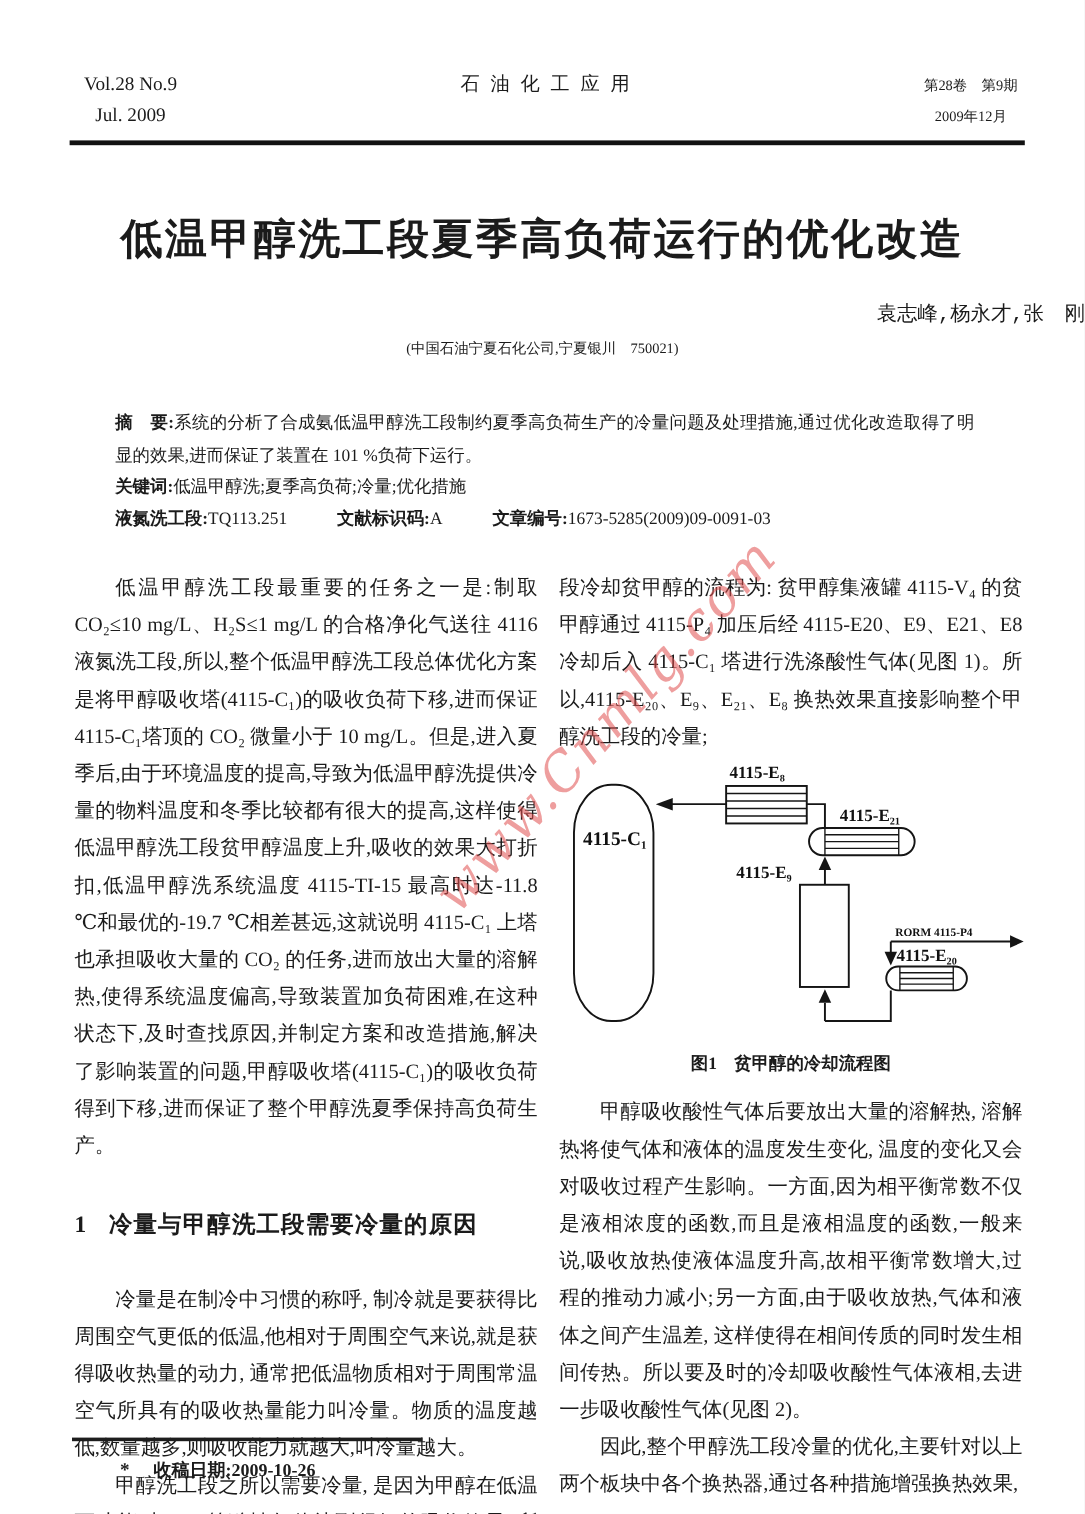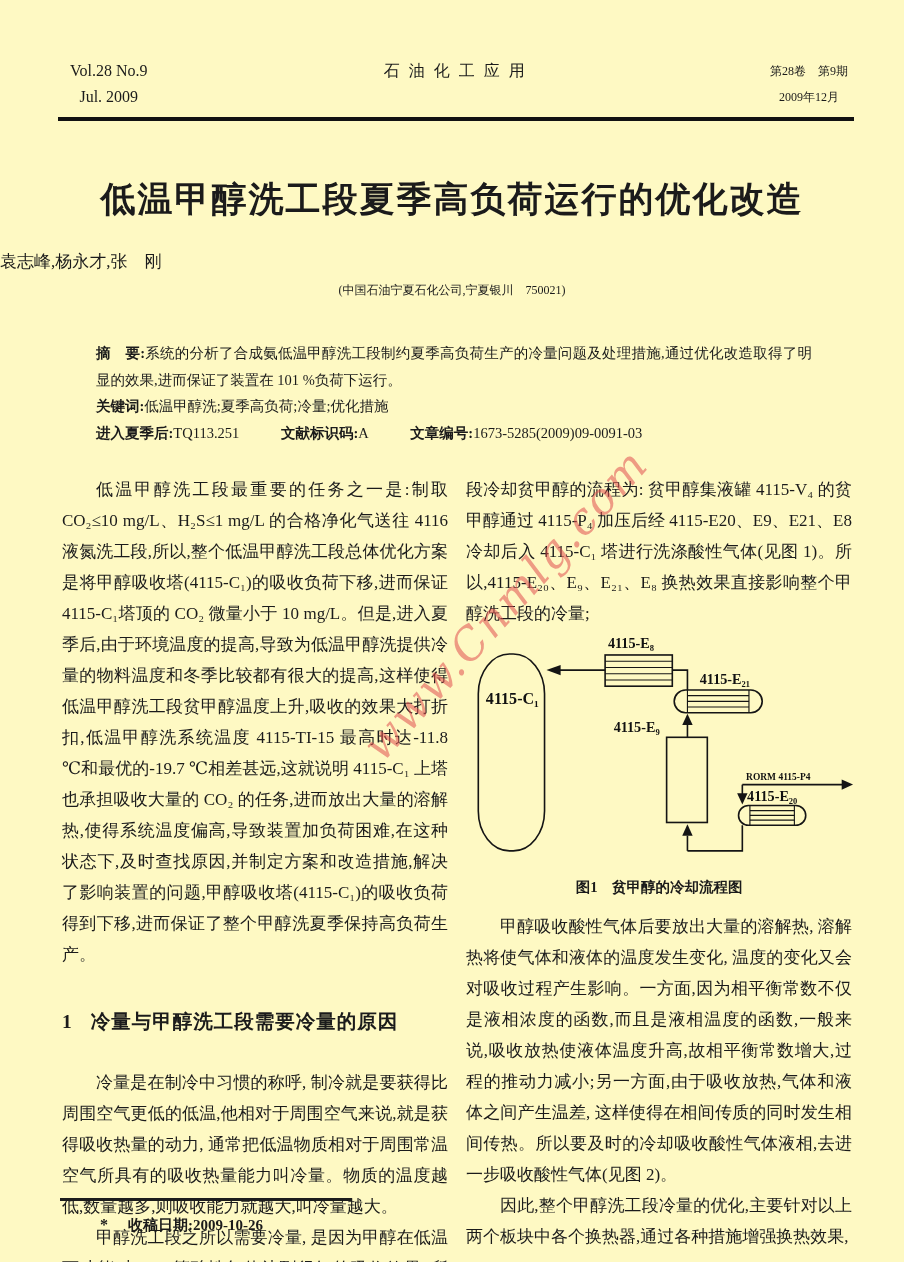--- a/index.html
+++ b/index.html
@@ -1,32 +1,32 @@
 <!DOCTYPE html>
 <html><head>
 <meta charset="utf-8">
 <style>
   html,body { margin:0; padding:0; background:#e8e8e8; }
   .page {
     position:relative; width:904px; height:1262px; margin:0 auto;
-    background:#fef9c3; color:#1b1b1b; overflow:hidden;
+    background:#ffffff; color:#1b1b1b; overflow:hidden;
     font-family:"Liberation Serif","DejaVu Serif",serif;
   }
   
   .header { position:absolute; top:58px; left:70px; right:56px;
     display:flex; justify-content:space-between; align-items:flex-start; }
   .hdr-block { text-align:center; font-size:16px; line-height:26px; }
   .hdr-center .cn { font-size:16px; letter-spacing:9px; }
   .hdr-center .en { font-size:15px; margin-top:5px; letter-spacing:0.4px; }
   .hdr-right { font-size:12px; line-height:26px; }
   .header-rule { position:absolute; top:117px; left:58px; width:796px; height:4px; background:#121212; }
   
   .title { position:absolute; top:176px; left:0; width:100%; text-align:center;
     font-size:35px; font-weight:bold; letter-spacing:2px; }
-  .authors { position:absolute; top:250px; left:0; width:100%; text-align:left; font-size:17px; }
+  .authors { position:absolute; top:250px; left:0; width:100%; text-align:right; font-size:17px;font-family:Liberation Mono, monospace; }
   .affiliation { position:absolute; top:282px; left:0; width:100%; text-align:center; font-size:12px; }
   
   .abstract { position:absolute; top:340px; left:96px; width:716px;
     font-size:14.5px; line-height:26.5px; text-align:justify; }
   .abstract p { margin:0; }
   .abstract b { font-weight:bold; white-space:pre-wrap; }
   .meta-row .group { margin-right:38px; white-space:nowrap; }
   
   .columns { position:absolute; top:474px; left:62px; width:790px; display:flex; gap:18px; }
   .col { width:386px; font-size:17px; line-height:31px; text-align:justify; }
@@ -76,21 +76,21 @@
   <div class="header-rule"></div>
 
   <div class="title">低温甲醇洗工段夏季高负荷运行的优化改造</div>
   <div class="authors">袁志峰,杨永才,张　刚</div>
   <div class="affiliation">(中国石油宁夏石化公司,宁夏银川　750021)</div>
 
   <div class="abstract">
     <p><b>摘　要:</b><span>系统的分析了合成氨低温甲醇洗工段制约夏季高负荷生产的冷量问题及处理措施,通过优化改造取得了明显的效果,进而保证了装置在 101 %负荷下运行。</span></p>
     <p><b>关键词:</b><span>低温甲醇洗;夏季高负荷;冷量;优化措施</span></p>
     <p class="meta-row">
-      <span class="group"><b>进入夏季后:</b><span>TQ113.251</span></span>
+      <span class="group"><b>液氮洗工段:</b><span>TQ113.251</span></span>
       <span class="group"><b>文献标识码:</b><span>A</span></span>
       <span class="group"><b>文章编号:</b><span>1673-5285(2009)09-0091-03</span></span>
     </p>
   </div>
 
   <div class="columns">
 
     <div class="col">
       <p class="indent">低温甲醇洗工段最重要的任务之一是:制取 CO₂≤10 mg/L、H₂S≤1 mg/L 的合格净化气送往 4116 液氮洗工段,所以,整个低温甲醇洗工段总体优化方案是将甲醇吸收塔(4115-C₁)的吸收负荷下移,进而保证 4115-C₁塔顶的 CO₂ 微量小于 10 mg/L。但是,进入夏季后,由于环境温度的提高,导致为低温甲醇洗提供冷量的物料温度和冬季比较都有很大的提高,这样使得低温甲醇洗工段贫甲醇温度上升,吸收的效果大打折扣,低温甲醇洗系统温度 4115-TI-15 最高时达-11.8 ℃和最优的-19.7 ℃相差甚远,这就说明 4115-C₁ 上塔也承担吸收大量的 CO₂ 的任务,进而放出大量的溶解热,使得系统温度偏高,导致装置加负荷困难,在这种状态下,及时查找原因,并制定方案和改造措施,解决了影响装置的问题,甲醇吸收塔(4115-C₁)的吸收负荷得到下移,进而保证了整个甲醇洗夏季保持高负荷生产。</p>
       <div class="sec-heading">

